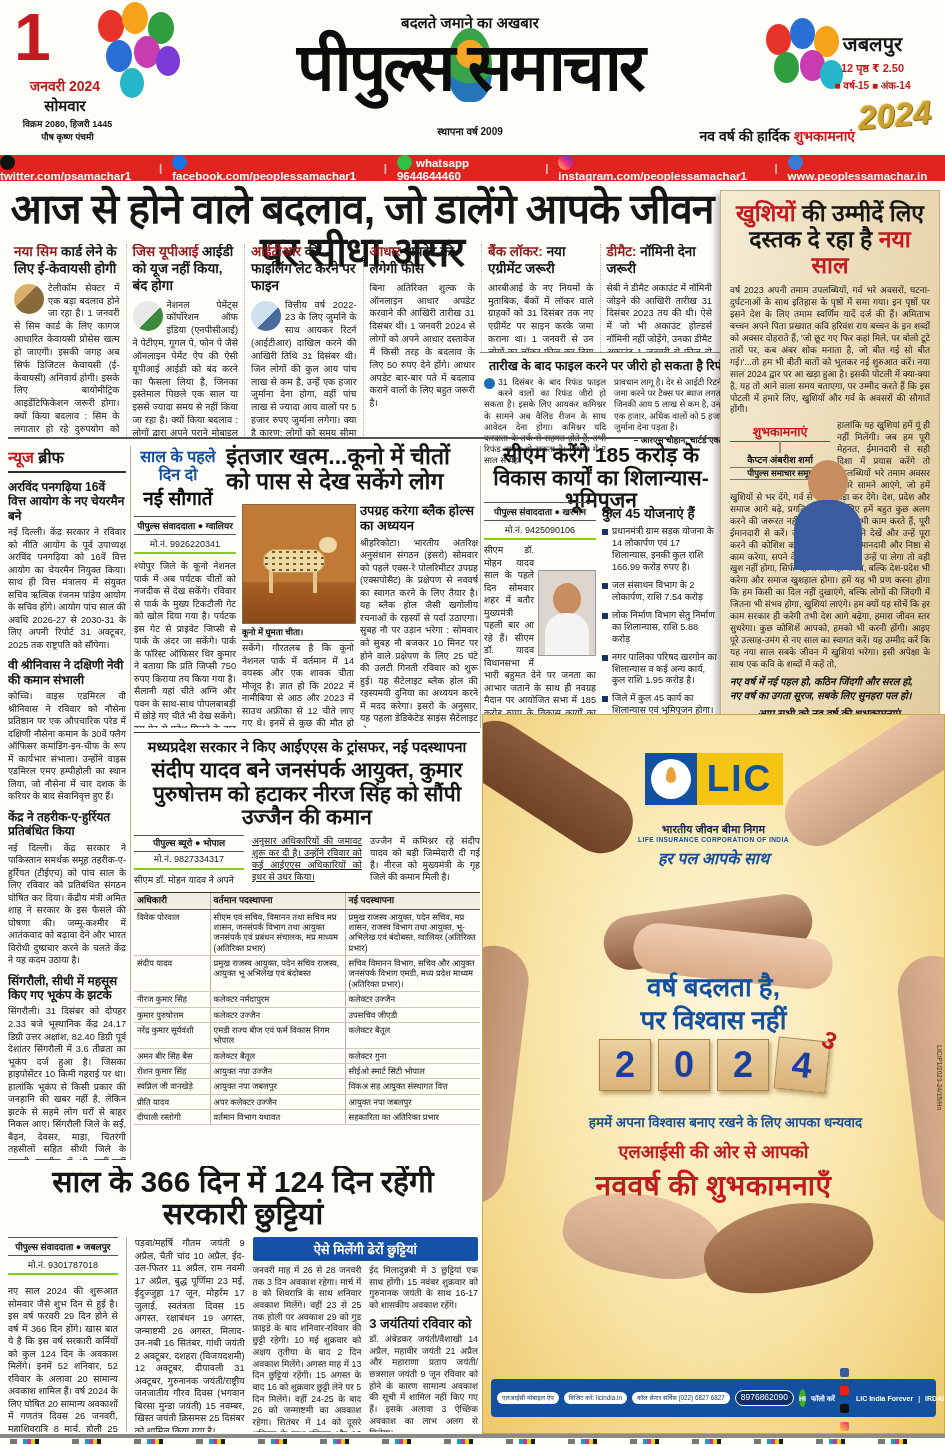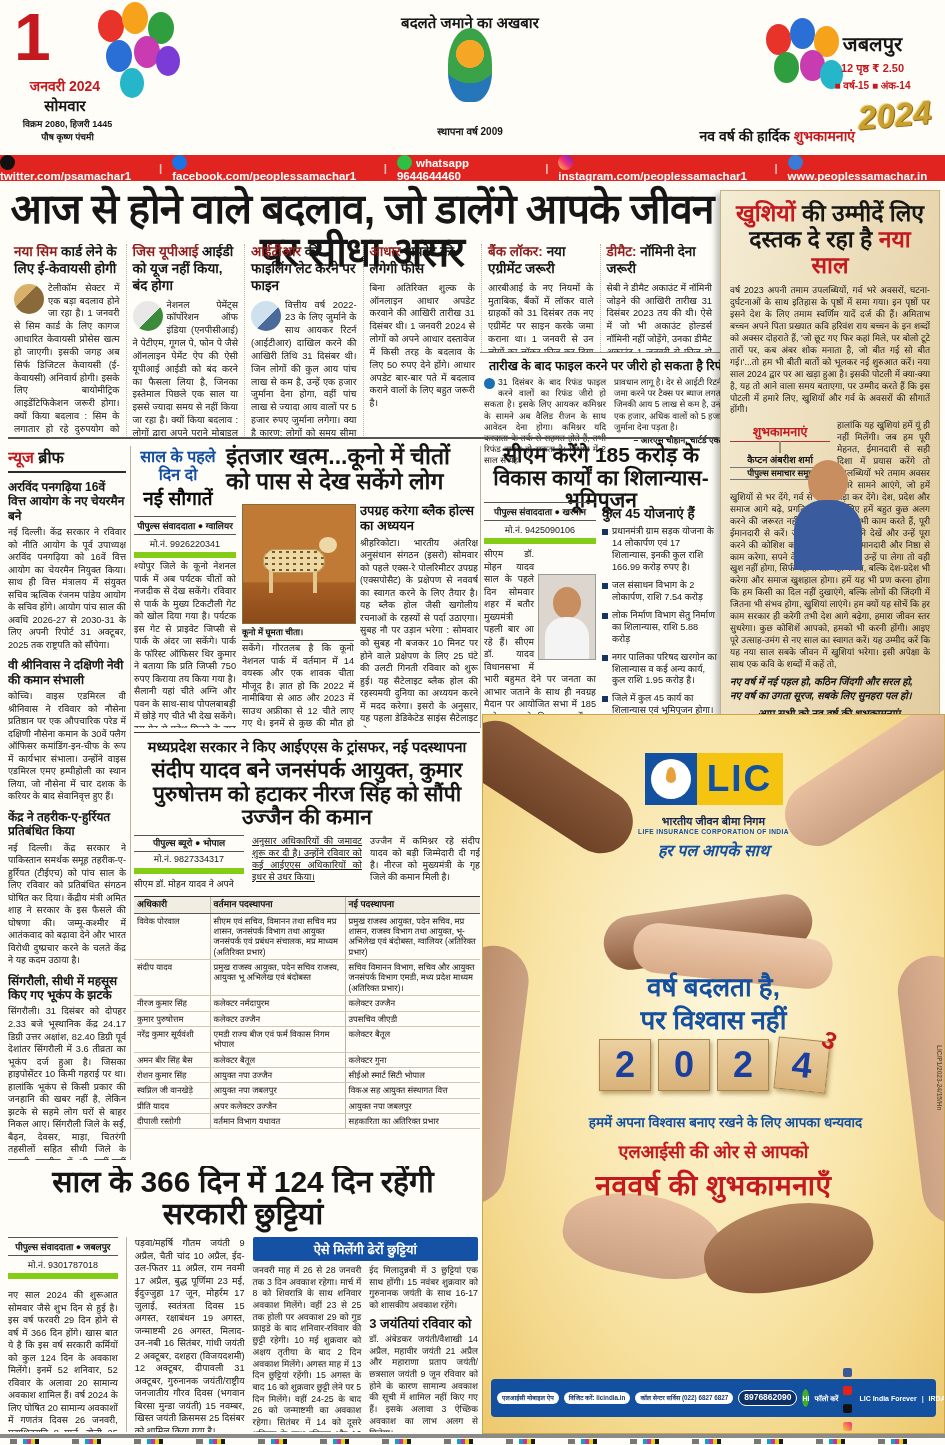--- a/index.html
+++ b/index.html
@@ -38,21 +38,21 @@
   .ed-closing{font-style:italic;font-weight:bold;font-size:10px;line-height:1.45;margin-top:4px;}
   
   .nb-h{font-size:16px;font-weight:bold;border-bottom:2.5px solid #2c2c2c;padding-bottom:3px;margin-bottom:5px;}
   .nb-t{font-size:12px;font-weight:bold;line-height:1.2;margin:7px 0 3px;}
   .nb-b{font-size:9.2px;line-height:1.36;}
   
   .kick-blue{color:#1450a0;font-size:16px;font-weight:bold;line-height:1.15;}
   .kick-black{color:#0c0c0c;font-size:19px;font-weight:bold;}
   .hl2{font-size:23px;font-weight:bold;line-height:1.08;}
   .byline{font-size:9px;font-weight:bold;border-top:1px solid #555;border-bottom:1px solid #555;padding:2px 0;text-align:center;}
-  .phone{font-size:9px;text-align:center;padding:2px 0;border-bottom:6px solid #84cc16;}
+  .phone{font-size:9px;text-align:center;padding:2px 0;border-bottom:2px solid #84cc16;}
   .body9{font-size:9.2px;line-height:1.36;}
   .cap{font-size:8.6px;font-weight:bold;border-bottom:1px solid #555;padding:2px 0;}
   .cm-bul{list-style:none;margin:4px 0 0;padding:0;font-size:9.2px;line-height:1.3;}
   .cm-bul li{margin-bottom:6px;padding-left:10px;position:relative;}
   .cm-bul li::before{content:"";position:absolute;left:0;top:3px;width:6px;height:6px;background:#17335f;}
   
   .tr-kick{font-size:14.5px;font-weight:bold;text-align:center;border-top:1.5px solid #333;padding-top:3px;}
   .tr-hl{font-size:21px;font-weight:bold;line-height:1.12;text-align:center;margin-top:2px;}
   .tr-intro{display:flex;gap:8px;margin-top:6px;font-size:9.2px;line-height:1.32;}
   table.xfer{border-collapse:collapse;width:100%;margin-top:6px;font-size:8.3px;line-height:1.25;}
@@ -66,33 +66,33 @@
   .hbox-cols{display:flex;gap:8px;font-size:8.8px;line-height:1.33;margin-top:4px;}
   .hbox-sub{font-size:13px;font-weight:bold;margin:3px 0 2px;}
   
   .lic{background:radial-gradient(ellipse at 50% 42%,#fdf6da 0%,#f8e3a4 55%,#edc96e 100%);border:1px solid #c9a54e;overflow:hidden;}
   .hand{position:absolute;border-radius:60px;}
   .lic-logo-row{display:flex;justify-content:center;gap:0;}
   .lic-sq-blue{width:52px;height:52px;background:#1450a0;display:flex;align-items:center;justify-content:center;}
   .lic-emblem{width:40px;height:40px;border-radius:50%;background:#fff;position:relative;}
   .lic-flame{position:absolute;left:15px;top:8px;width:10px;height:16px;background:#e8a13a;border-radius:50% 50% 50% 50%/70% 70% 30% 30%;}
   .lic-sq-yel{width:86px;height:52px;background:#f5c411;display:flex;align-items:center;justify-content:center;color:#1450a0;font-size:37px;font-weight:bold;letter-spacing:2px;}
-  .lic-name{font-size:11px;font-weight:bold;color:#14254f;text-align:center;margin-top:8px;}
+  .lic-name{font-size:11px;font-weight:bold;color:#14254f;text-align:center;margin-top:16px;}
   .lic-name-en{font-size:6.6px;font-weight:bold;color:#1450a0;text-align:center;letter-spacing:.4px;}
   .lic-tag{font-size:16px;font-style:italic;font-weight:bold;color:#1450a0;text-align:center;margin-top:4px;}
   .lic-slogan{font-size:26px;font-weight:bold;color:#1450a0;text-align:center;line-height:1.25;}
   .blocks{display:flex;justify-content:center;gap:7px;}
   .blk{width:50px;height:50px;background:linear-gradient(#ecd0a0,#d9b279);border:1px solid #a9854e;box-shadow:2px 3px 4px rgba(120,80,20,.45);
        display:flex;align-items:center;justify-content:center;font-size:36px;font-weight:bold;color:#1b3f9e;position:relative;}
   .blk .old3{position:absolute;top:-16px;right:-6px;color:#c41a1f;font-size:24px;transform:rotate(18deg);}
   .lic-thanks{font-size:13.5px;font-weight:bold;color:#1450a0;text-align:center;}
   .lic-from{font-size:18px;font-weight:bold;color:#c41a1f;text-align:center;}
   .lic-greet{font-size:28px;font-weight:bold;color:#c41a1f;text-align:center;letter-spacing:.5px;}
   .lic-foot{position:absolute;left:8px;right:8px;background:#1450a0;border-radius:4px;display:flex;align-items:center;gap:5px;padding:4px 6px;}
-  .chip{background:#fff;border-radius:8px;font-size:6.3px;font-weight:bold;color:#14366e;padding:2px 5px;line-height:1.15;white-space:nowrap;}
+  .chip{background:#fff;border-radius:8px;font-size:6.3px;font-weight:normal;color:#14366e;padding:2px 5px;line-height:1.15;white-space:nowrap;}
   .chip-num{background:#0b2f66;color:#fff;font-size:8.5px;border:1px solid #fff;}
   .hi-dot{width:18px;height:18px;border-radius:50%;background:#3fae2a;color:#fff;font-size:7px;font-weight:bold;display:flex;align-items:center;justify-content:center;}
   .lic-white{color:#fff;font-size:7px;font-weight:bold;white-space:nowrap;}
   .soc-sq{display:inline-block;width:9px;height:9px;border-radius:2px;margin-right:2px;vertical-align:-1px;}
   .lic-code{position:absolute;right:1px;top:330px;writing-mode:vertical-rl;font-size:6.5px;color:#6b5a2e;font-weight:bold;}
   
   .regmarks{background:repeating-linear-gradient(90deg,#777 0 7px,transparent 7px 13px,#0aa8c0 13px 17px,#d22ba8 17px 21px,#e8d400 21px 25px,#1a1a1a 25px 29px,transparent 29px 62px);}
   .vr{border-left:1px solid #b9b2a2;}
 </style>
 </head>
@@ -122,20 +122,21 @@
       <span class="balloon" style="left:28px;top:0;width:25px;height:31px;background:#2a6fd6;"></span>
       <span class="balloon" style="left:52px;top:8px;width:25px;height:31px;background:#f6a21a;"></span>
       <span class="balloon" style="left:12px;top:34px;width:25px;height:31px;background:#2f9e3f;"></span>
       <span class="balloon" style="left:38px;top:32px;width:25px;height:31px;background:#c93bb0;"></span>
       <span class="balloon" style="left:58px;top:42px;width:23px;height:29px;background:#25b7c9;"></span>
     </div>
 
     <div class="abs b c" style="left:255px;top:12px;width:430px;font-size:15px;">बदलते जमाने का अखबार</div>
 
     <div class="abs" style="left:448px;top:28px;width:44px;height:74px;border-radius:50% 50% 40% 40%;background:radial-gradient(circle at 50% 35%,#f6a21a 0 26%,#2f9e3f 27% 55%,#1a6fb5 56% 100%);opacity:.95;"></div>
+    <div class="abs c mast-title" style="left:170px;top:34px;width:600px;">पीपुल्स समाचार</div>
     <div class="abs b c" style="left:330px;top:124px;width:280px;font-size:10px;">स्थापना वर्ष 2009</div>
 
     <div class="abs b c" style="left:805px;top:30px;width:135px;font-size:20px;">जबलपुर</div>
     <div class="abs red b c" style="left:805px;top:60px;width:135px;font-size:11px;">12 पृष्ठ ₹ 2.50</div>
     <div class="abs red b c" style="left:805px;top:78px;width:135px;font-size:10px;">■ वर्ष-15  ■ अंक-14</div>
     <div class="abs b" style="left:600px;top:126px;width:255px;font-size:14px;text-align:right;">
       <span>नव वर्ष की हार्दिक </span><span class="red">शुभकामनाएं</span>
     </div>
     <div class="abs b" style="left:858px;top:96px;width:84px;font-size:33px;font-style:italic;color:#caa032;text-shadow:1px 1px 0 #8f6d12,-1px -1px 0 #f3dc8e;transform:rotate(-5deg);">2024</div>
   </div>

